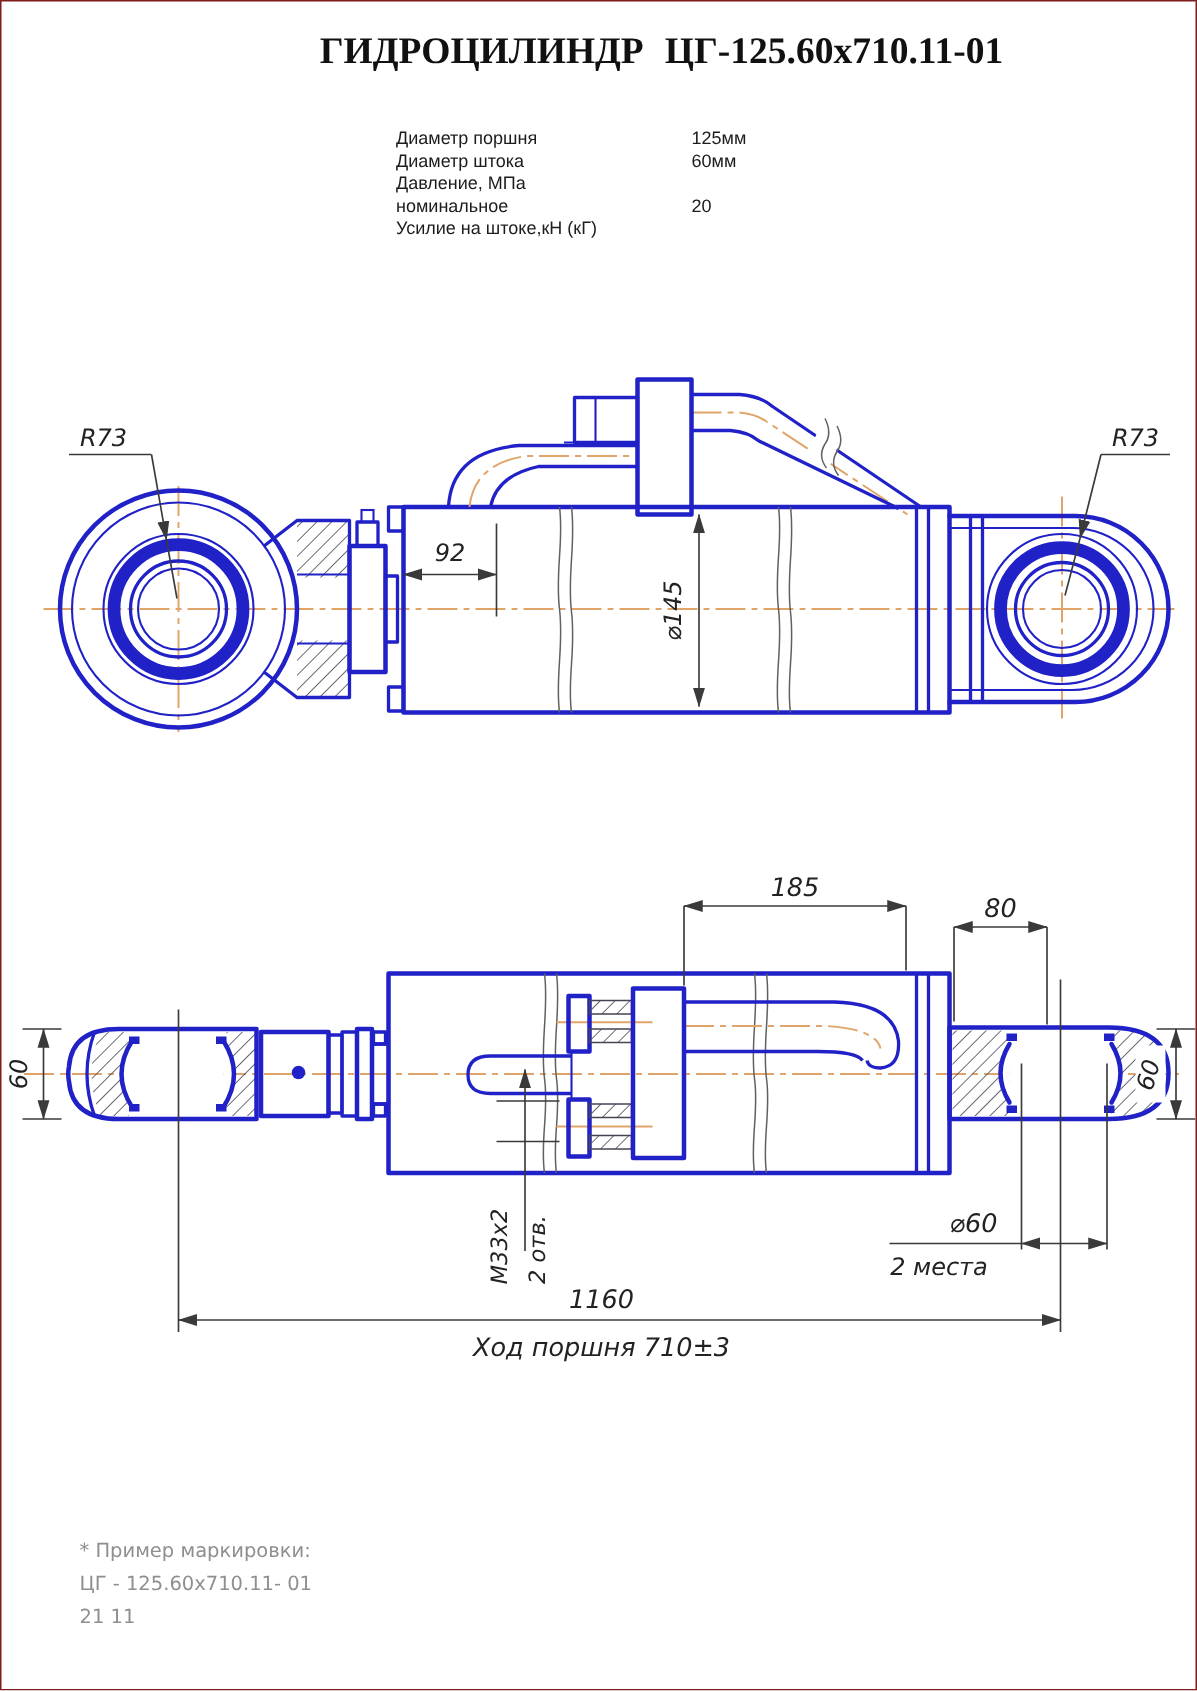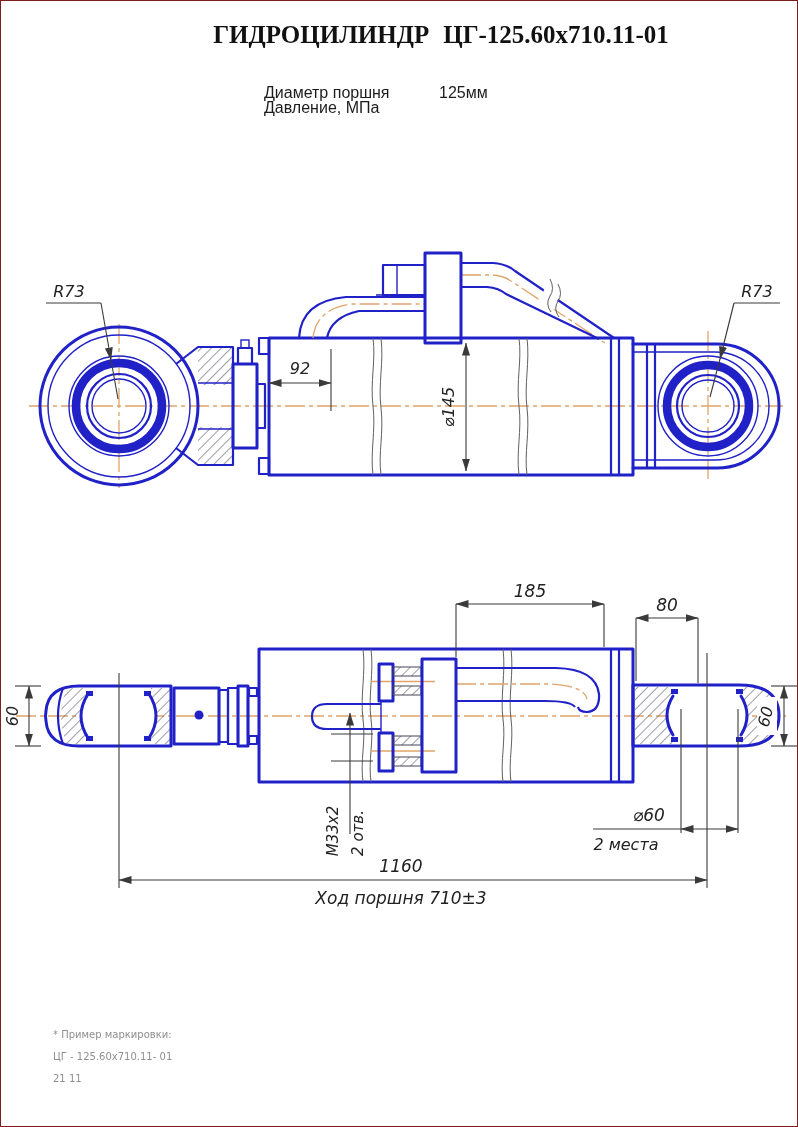--- a/index.html
+++ b/index.html
@@ -1,25 +1,25 @@
 <!DOCTYPE html>
 <html style="--blue: #2121c8; --orange: #e0a468; --dim: #3a3a3a;"><head>
 <meta charset="utf-8">
 <style>
   html,body{margin:0;padding:0;background:#fff;}
   .page{position:relative;width:798px;height:1127px;background:#fff;border:1px solid #7f1d1d;box-sizing:border-box;overflow:hidden;font-family:"Liberation Sans",sans-serif;}
   .title{position:absolute;top:20px;left:0;right:0;text-align:center;padding-left:84px;
          font-family:"Liberation Serif",serif;font-weight:bold;font-size:25px;color:#111;white-space:nowrap;}
   .title .gap{display:inline-block;width:14px;}
-  .specs{position:absolute;left:263px;top:84px;font-size:16px;line-height:15px;color:#1c1c1c;}
+  .specs{position:absolute;left:263px;top:84px;font-size:12px;line-height:15px;color:#1c1c1c;}
   .srow{display:flex;}
   .slabel{width:175px;}
-  .sval{white-space:nowrap;}
+  .sval{white-space:nowrap;margin-left:22px;}
   .foot{position:absolute;left:52px;top:1023px;font-family:"DejaVu Sans",sans-serif;
-        font-size:10px;line-height:22px;color:#8f8f8f;white-space:nowrap;}
+        font-size:13px;line-height:22px;color:#8f8f8f;white-space:nowrap;}
   svg{position:absolute;left:0;overflow:visible;}
   #dwg-top{top:230px;}
   #dwg-bottom{top:560px;}
   .s3{stroke:var(--blue);stroke-width:3;fill:none;stroke-linejoin:round;stroke-linecap:round;}
   .s2{stroke:var(--blue);stroke-width:2.2;fill:none;stroke-linejoin:round;}
   .s15{stroke:var(--blue);stroke-width:1.4;fill:none;}
   .s8{stroke:var(--blue);stroke-width:8.5;fill:none;}
   .bf{fill:var(--blue);stroke:none;}
   .cl{stroke:var(--orange);stroke-width:1.3;fill:none;stroke-dasharray:20 4 4 4;}
   .cls{stroke:var(--orange);stroke-width:1.3;fill:none;}
@@ -38,21 +38,33 @@
   <div class="title">
     <span>ГИДРОЦИЛИНДР</span><span class="gap"></span><span>ЦГ-125.60x710.11-01</span>
   </div>
 
   <div class="specs">
     <div class="srow">
         <span class="slabel">Диаметр поршня</span>
         <span class="sval">125мм</span>
       </div>
     <div class="srow">
+        <span class="slabel">Диаметр штока</span>
+        <span class="sval">60мм</span>
+      </div>
+    <div class="srow">
         <span class="slabel">Давление, МПа</span>
+        <span class="sval"></span>
+      </div>
+    <div class="srow">
+        <span class="slabel">номинальное</span>
+        <span class="sval">20</span>
+      </div>
+    <div class="srow">
+        <span class="slabel">Усилие на штоке,кН (кГ)</span>
         <span class="sval"></span>
       </div>
   </div>
 
   <svg id="dwg-top" width="798" height="290" viewBox="0 0 798 290">
     <defs>
       <pattern id="hA" width="7" height="7" patternUnits="userSpaceOnUse" patternTransform="rotate(45)">
         <line x1="0" y1="0" x2="0" y2="7" stroke="#4b4b5a" stroke-width="1.1"></line>
       </pattern>
       <marker id="ahA" markerWidth="14" markerHeight="10" refX="12.5" refY="5" orient="auto-start-reverse" markerUnits="userSpaceOnUse">

